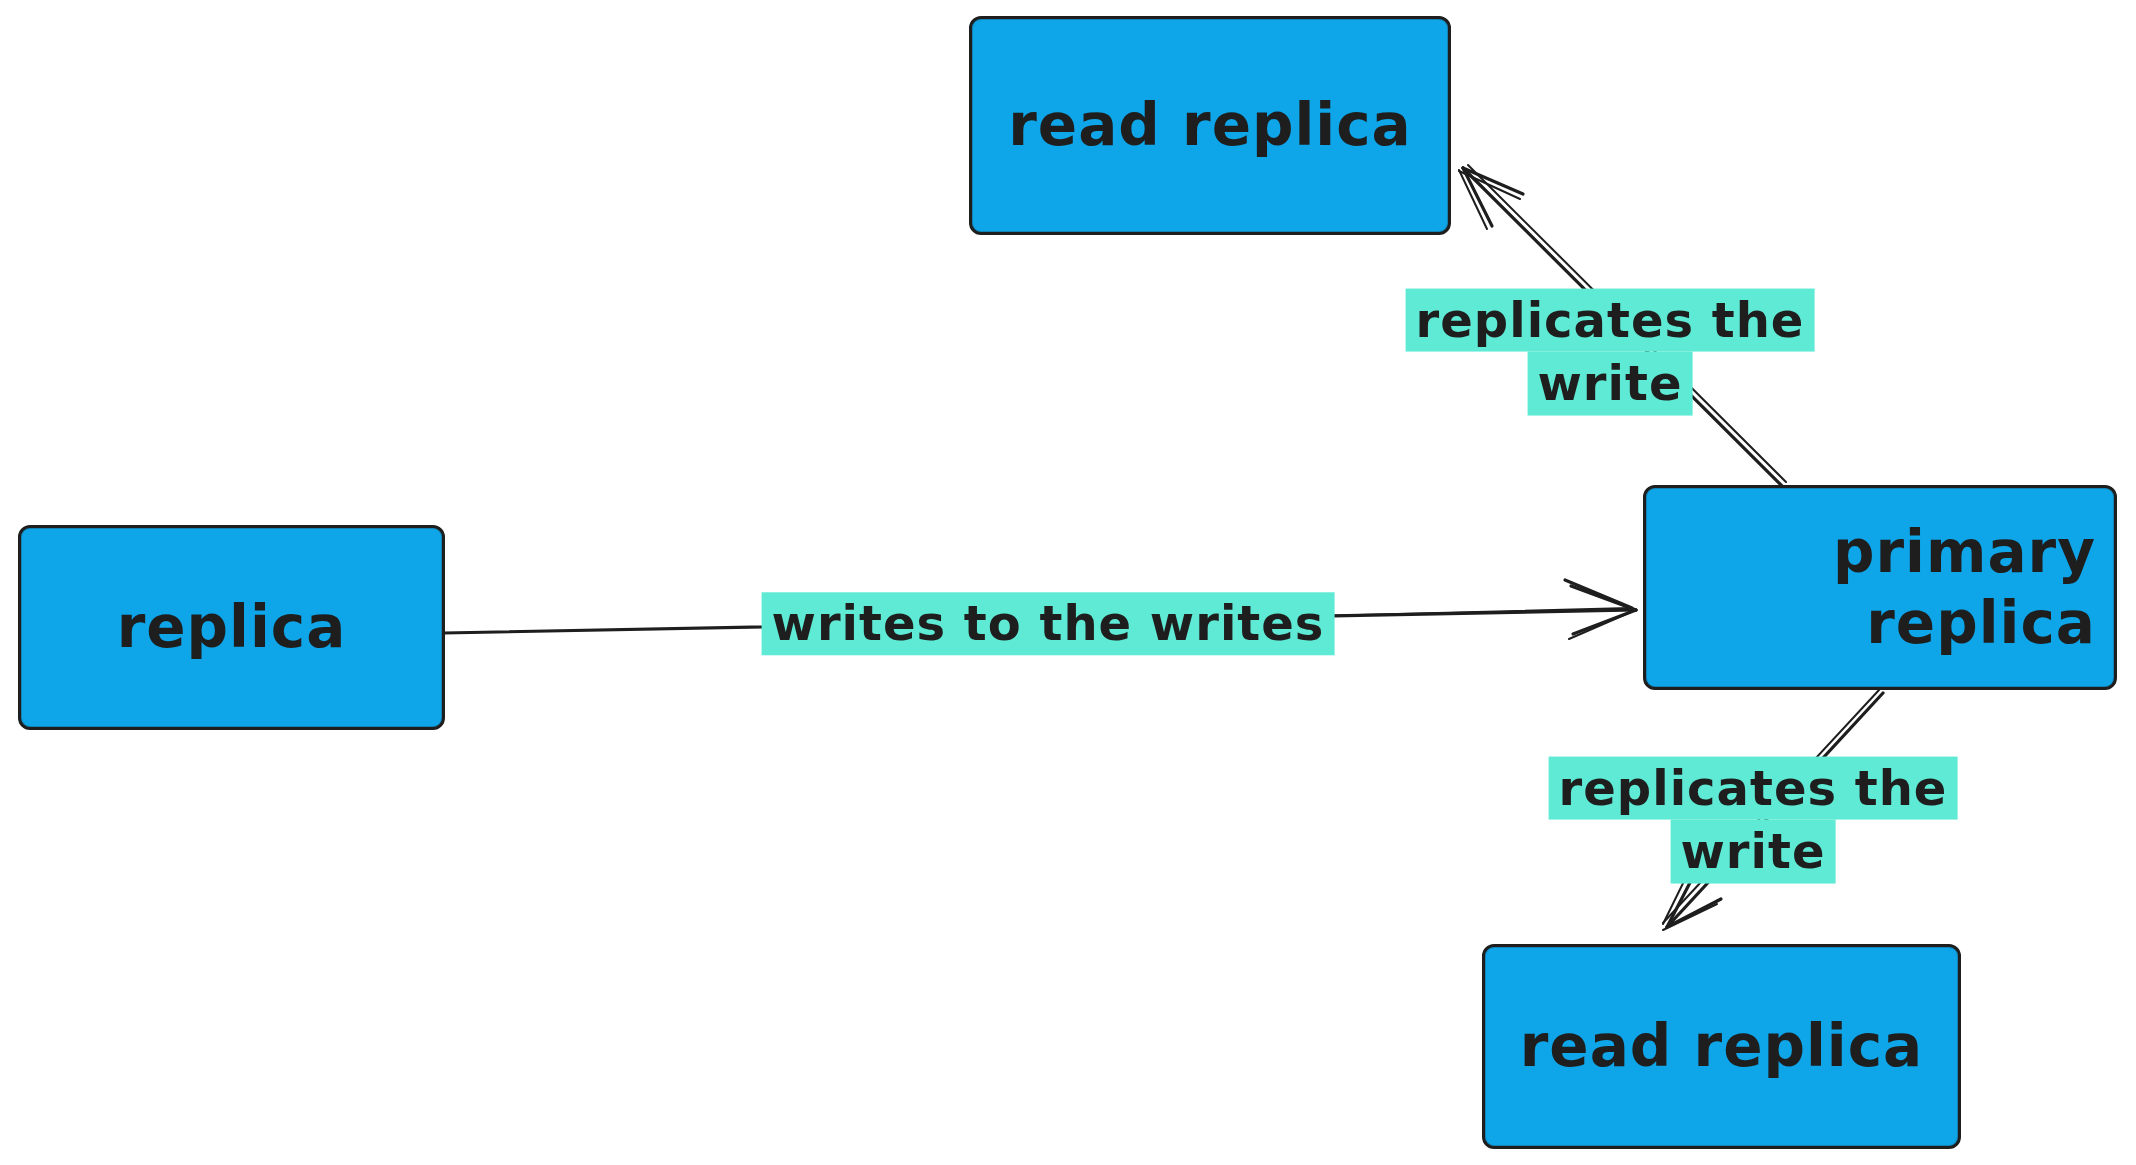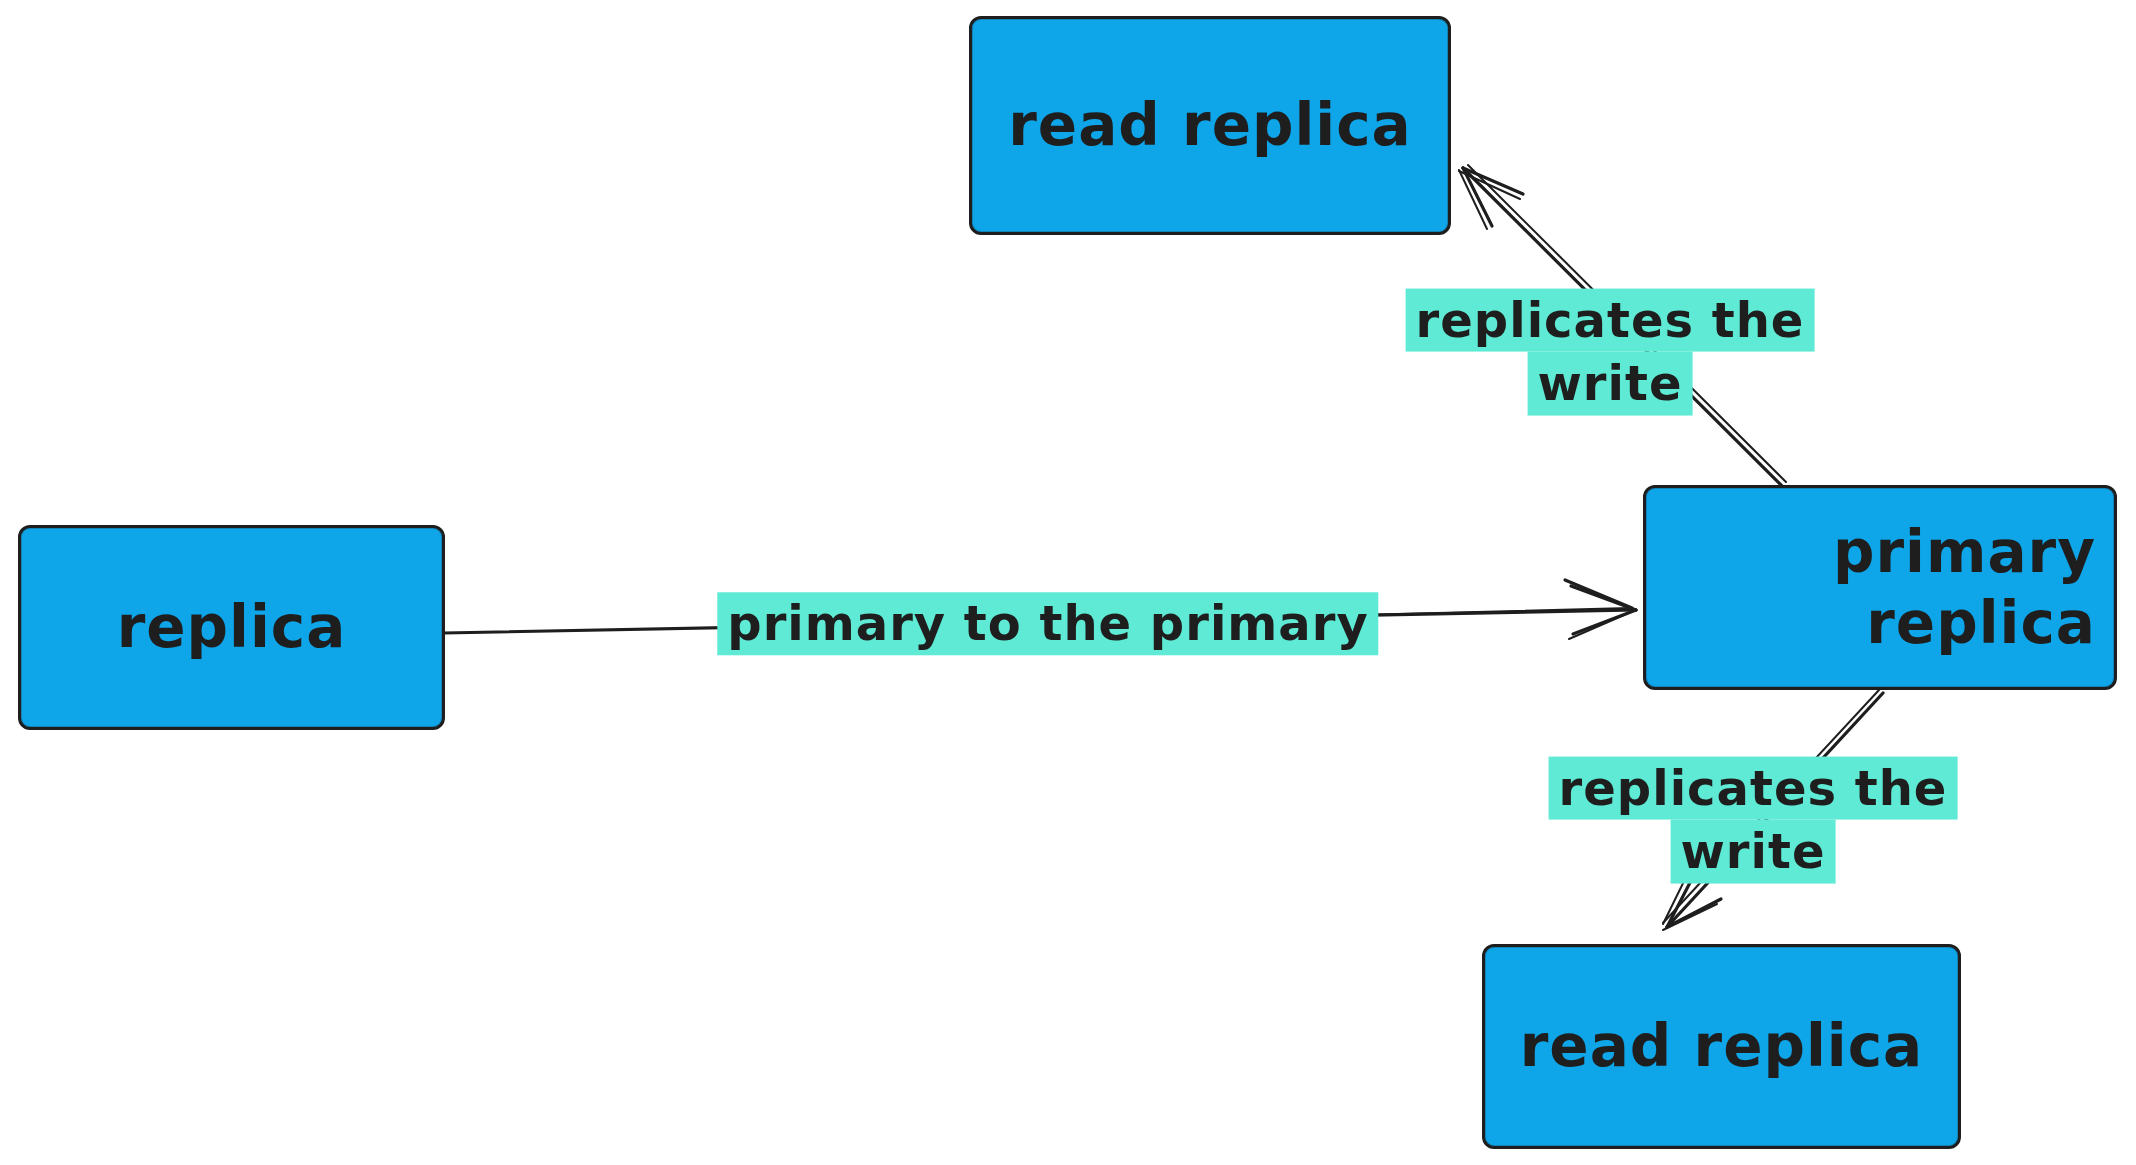--- a/index.html
+++ b/index.html
@@ -129,21 +129,21 @@
 
   <div class="node node-primary-replica">
     <span class="node-label">primary replica</span>
   </div>
 
   <div class="node node-read-replica-bottom">
     <span class="node-label">read replica</span>
   </div>
 
   <div class="edge-label edge-label-writes">
-    <span class="line">primary to the primary</span>
+    <span class="line">writes to the writes</span>
   </div>
 
   <div class="edge-label edge-label-repl-top">
     <span class="line">replicates the</span>
     <span class="line">write</span>
   </div>
 
   <div class="edge-label edge-label-repl-bot">
     <span class="line">replicates the</span>
     <span class="line">write</span>

